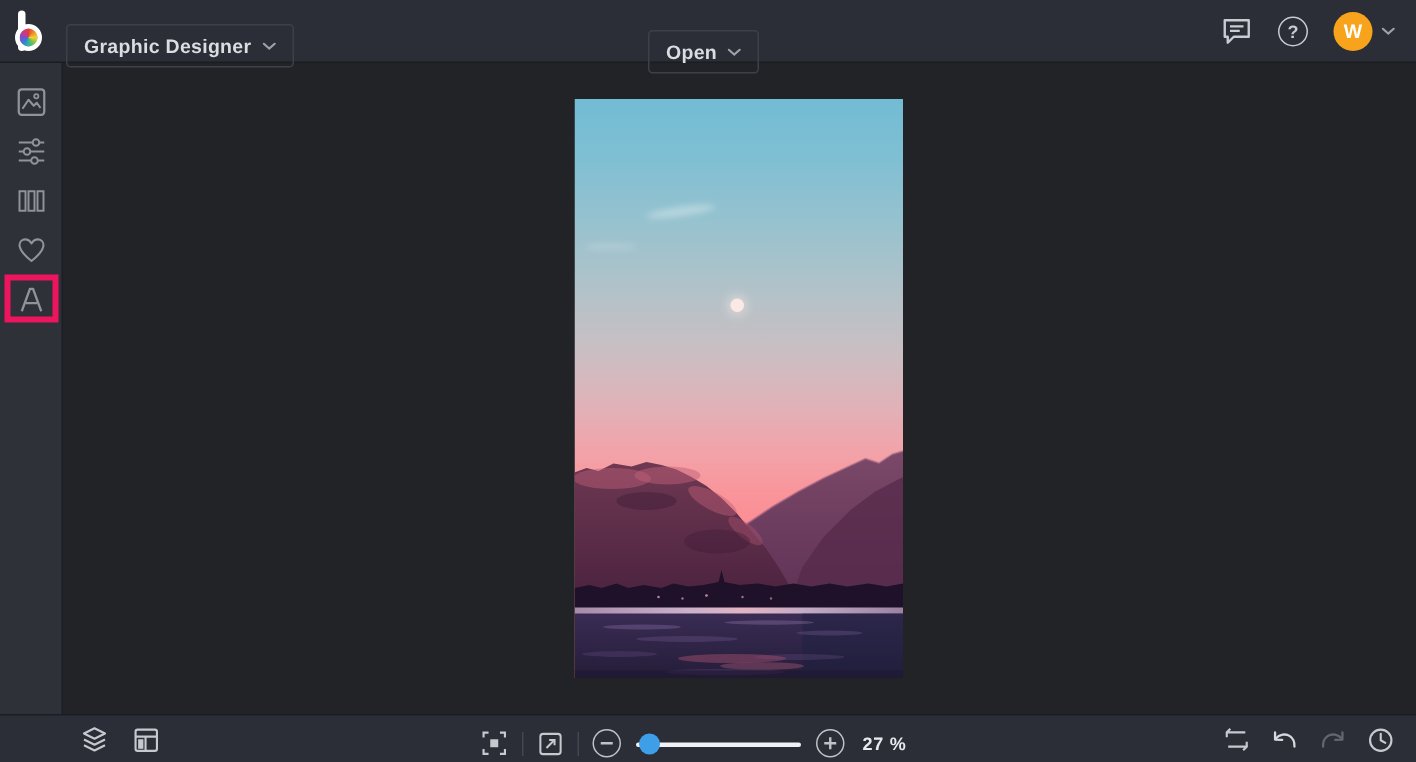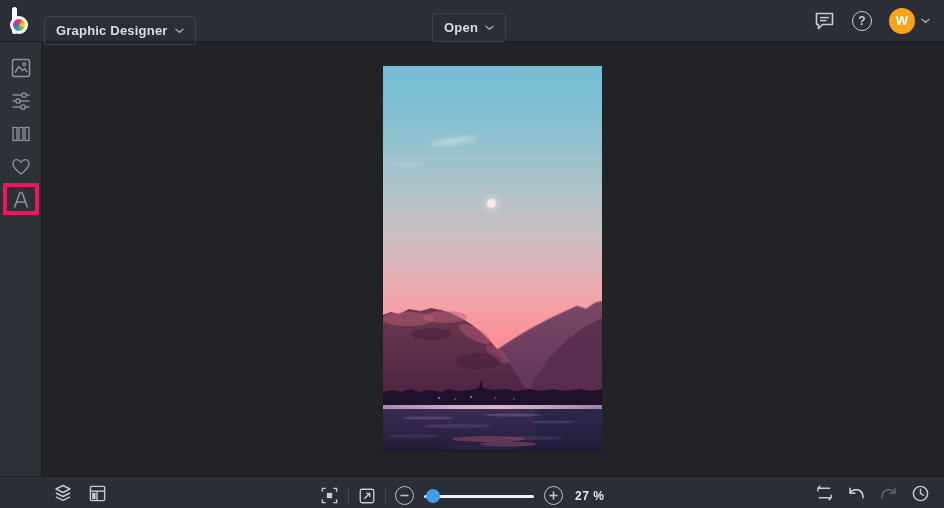--- a/index.html
+++ b/index.html
@@ -16,21 +16,21 @@
                background:#FFFFFF; border-radius:2.5px; }
   .logo-wheel { position:absolute; left:1px; bottom:0; width:18px; height:18px;
                 border-radius:50%; border:3px solid #FFFFFF;
                 background:conic-gradient(#e33b3b,#f08c2a,#f3d12c,#7ec24a,#2fb5a0,#3a7bd5,#7a4fc9,#c73a8f,#e33b3b); }
   .tbtn { display:flex; align-items:center; gap:7px; background:transparent;
           border:1px solid #3C4048; border-radius:3px; padding:6px 11px;
           color:#DADDE1; font-size:13px; font-weight:600; letter-spacing:.2px;
           font-family:"Liberation Sans", sans-serif; cursor:pointer;margin-top:20px; }
   .title-btn { margin-left:9px; }
   .topbar-center { position:absolute; left:432px; top:0; height:42px;
-                   display:flex; align-items:flex-end; gap:8px; }
+                   display:flex; align-items:flex-start; gap:8px; }
   .topbar-right { margin-left:auto; display:flex; align-items:center; gap:17px; }
   .icon-btn { background:none; border:none; cursor:pointer; display:flex;
               align-items:center; justify-content:center; padding:0; }
   .help-circle { width:20px; height:20px; border:1.7px solid #C8CBD1; border-radius:50%;
                  color:#C8CBD1; font-size:12px; font-weight:700; display:flex;
                  align-items:center; justify-content:center; }
   .avatar-group { display:flex; align-items:center; gap:6px; cursor:pointer; }
   .avatar { width:26px; height:26px; border-radius:50%; background:#F7A31C;
             color:#FFFFFF; font-size:13px; font-weight:700; display:flex;
             align-items:center; justify-content:center; }

